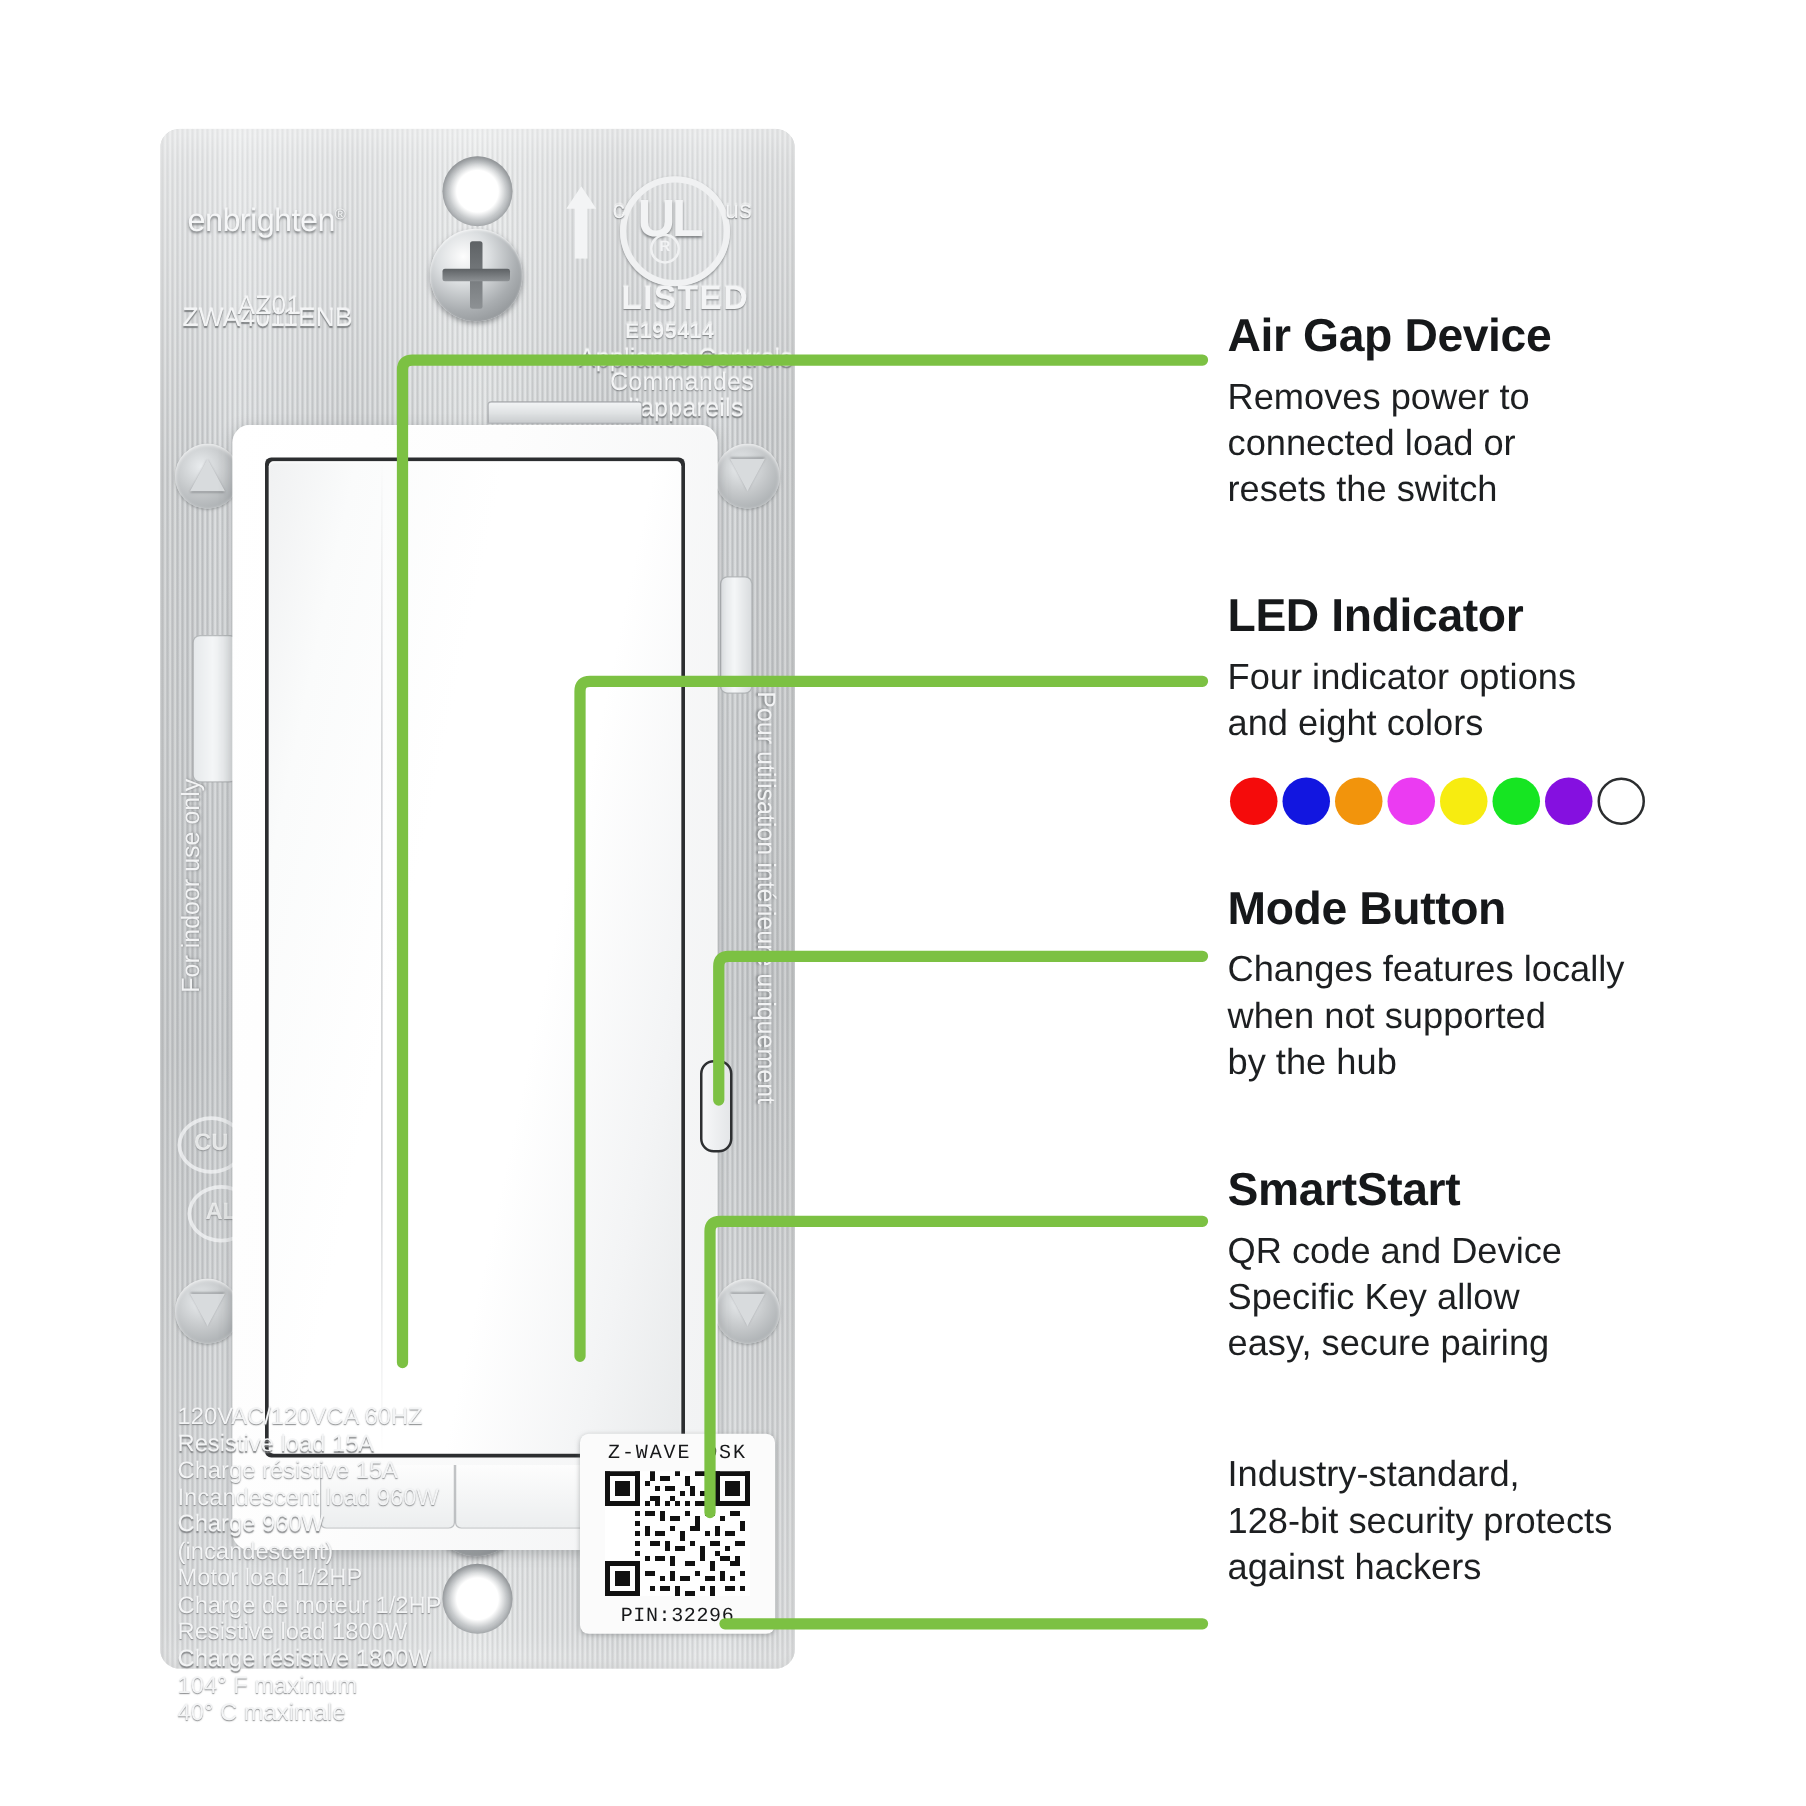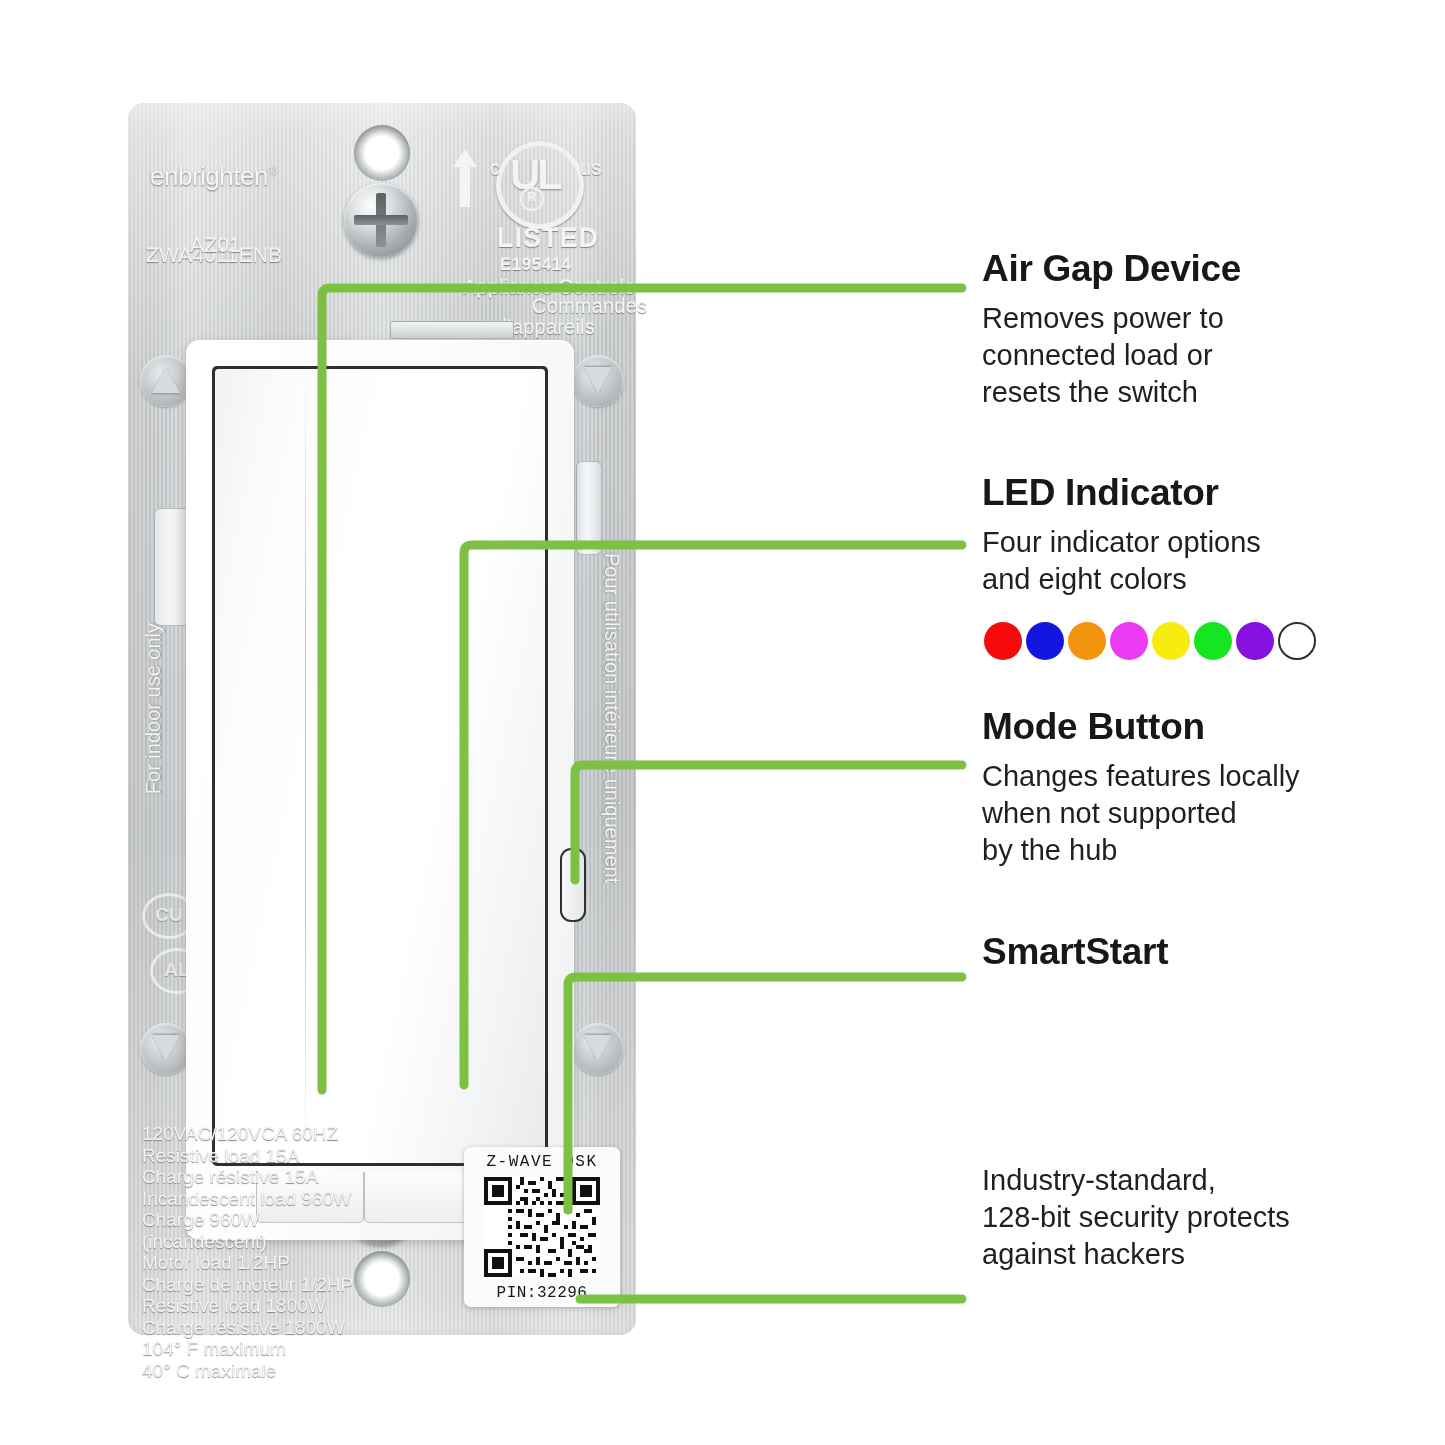--- a/index.html
+++ b/index.html
@@ -78,21 +78,21 @@
   }
   #brand-reg { font-size: 12px; vertical-align: super; }
 
   #model-number { left: 18px; top: 104px; font-size: 21px; margin-top: 36px; }
   #model-rev    { left: 62px; top: 130px; font-size: 21px; }
 
   #ul-mark      { left: 362px; top: 54px; font-size: 20px; }
   #ul-listed    { left: 369px; top: 120px; font-size: 27px; font-weight: 700; letter-spacing: 1px; }
   #ul-file      { left: 372px; top: 152px; font-size: 17px; font-weight: 700; letter-spacing: 0.5px; }
   #ul-cat-en    { left: 335px; top: 173px; font-size: 20px; }
-  #ul-cat-fr1   { left: 360px; top: 192px; font-size: 20px; margin-left: 44px; }
+  #ul-cat-fr1   { left: 360px; top: 192px; font-size: 20px; }
   #ul-cat-fr2   { left: 368px; top: 213px; font-size: 20px; }
 
   
   #orientation-arrow {
     position: absolute;
     left: 325px; top: 46px;
     width: 24px; height: 58px;
   }
 
   
@@ -615,19 +615,22 @@
 
 <div class="feature-block" id="feature-mode">
   <div class="feature-title">Mode Button</div>
   <div class="feature-desc">Changes features locally
 when not supported
 by the hub</div>
 </div>
 
 <div class="feature-block" id="feature-smartstart">
   <div class="feature-title">SmartStart</div>
+  <div class="feature-desc">QR code and Device
+Specific Key allow
+easy, secure pairing</div>
 </div>
 
 <div class="feature-block" id="feature-s2">
   <div class="feature-desc">Industry-standard,
 128-bit security protects
 against hackers</div>
 </div>
 
 </body></html>

